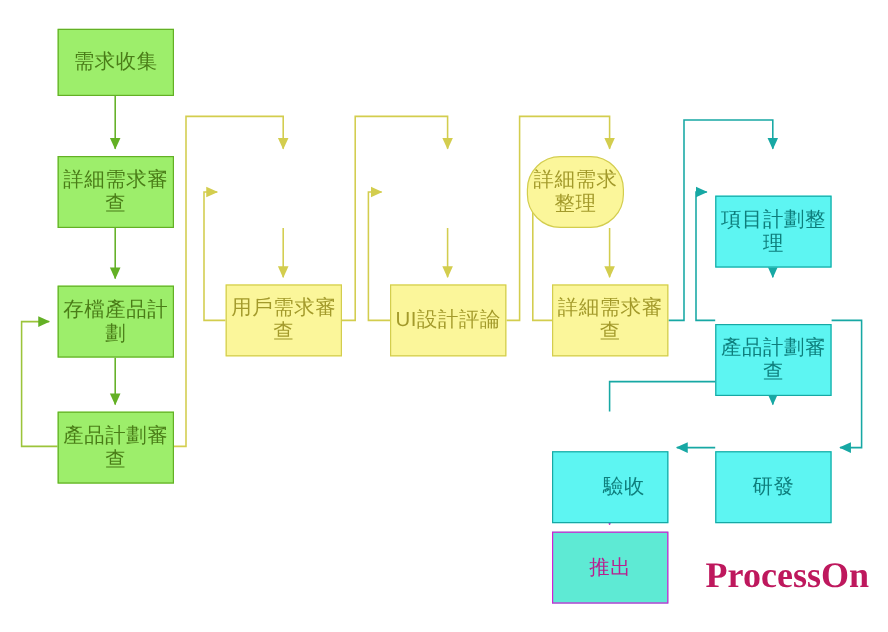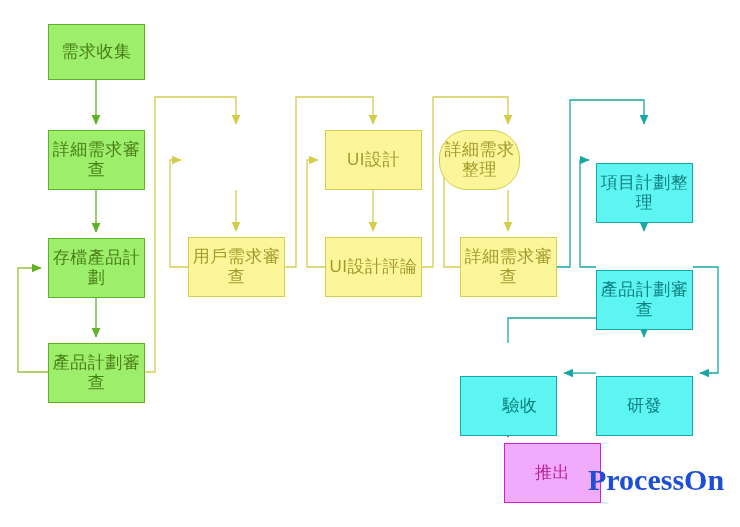--- a/index.html
+++ b/index.html
@@ -4,23 +4,23 @@
 <style>
   html,body{margin:0;padding:0;background:#ffffff;}
   body{width:740px;height:527px;overflow:hidden;font-family:"Liberation Sans","DejaVu Sans",sans-serif;}
   #canvas{position:relative;width:740px;height:527px;background:#ffffff;}
   svg.edges{position:absolute;left:0;top:0;width:740px;height:527px;pointer-events:none;}
   .node{position:absolute;box-sizing:border-box;display:flex;align-items:center;justify-content:center;
         font-size:17px;letter-spacing:.5px;text-align:center;line-height:1.2;}
   .node.green{background:#9dee6b;border:1.3px solid #63b025;color:#4a7d18;}
   .node.yellow{background:#fbf69a;border:1.3px solid #d3cd4e;color:#a39a2b;}
   .node.cyan{background:#5df5f2;border:1.3px solid #17a8a4;color:#0e7e7c;margin-top:33px;}
-  .node.pink{background:#f0abfc;border:1.3px solid #d31fd3;color:#b8208f;margin-left:44px;}
+  .node.pink{background:#5eead4;border:1.3px solid #d31fd3;color:#b8208f;}
   .watermark{position:absolute;font-family:"Liberation Serif","DejaVu Serif",serif;
-             font-size:30px;font-weight:bold;color:#1d4ed8;letter-spacing:0px;}
+             font-size:30px;font-weight:bold;color:#be185d;letter-spacing:0px;}
 </style>
 </head>
 <body>
 
 <div id="canvas">
 
   <svg class="edges" viewBox="0 0 740 527">
     <defs>
       <marker id="ag" markerWidth="9" markerHeight="9" refX="7" refY="4" orient="auto">
         <path d="M0,0.6 L7.5,4 L0,7.4 z" fill="#63b025"></path>
@@ -82,23 +82,20 @@
 
   <div class="node green" style="left:48px;top:343px;width:97px;height:60px;">
       <span>產品計劃審查</span>
     </div>
 
 
   <div class="node yellow" style="left:188px;top:237px;width:97px;height:60px;">
       <span>用戶需求審查</span>
     </div>
 
-  <div class="node yellow" style="left:325px;top:130px;width:97px;height:60px;">
-      <span>UI設計</span>
-    </div>
 
   <div class="node yellow" style="left:325px;top:237px;width:97px;height:60px;">
       <span>UI設計評論</span>
     </div>
 
   <div class="node yellow" style="left:439px;top:130px;width:81px;height:60px;border-radius:28px;">
       <span>詳細需求整理</span>
     </div>
 
   <div class="node yellow" style="left:460px;top:237px;width:97px;height:60px;">

